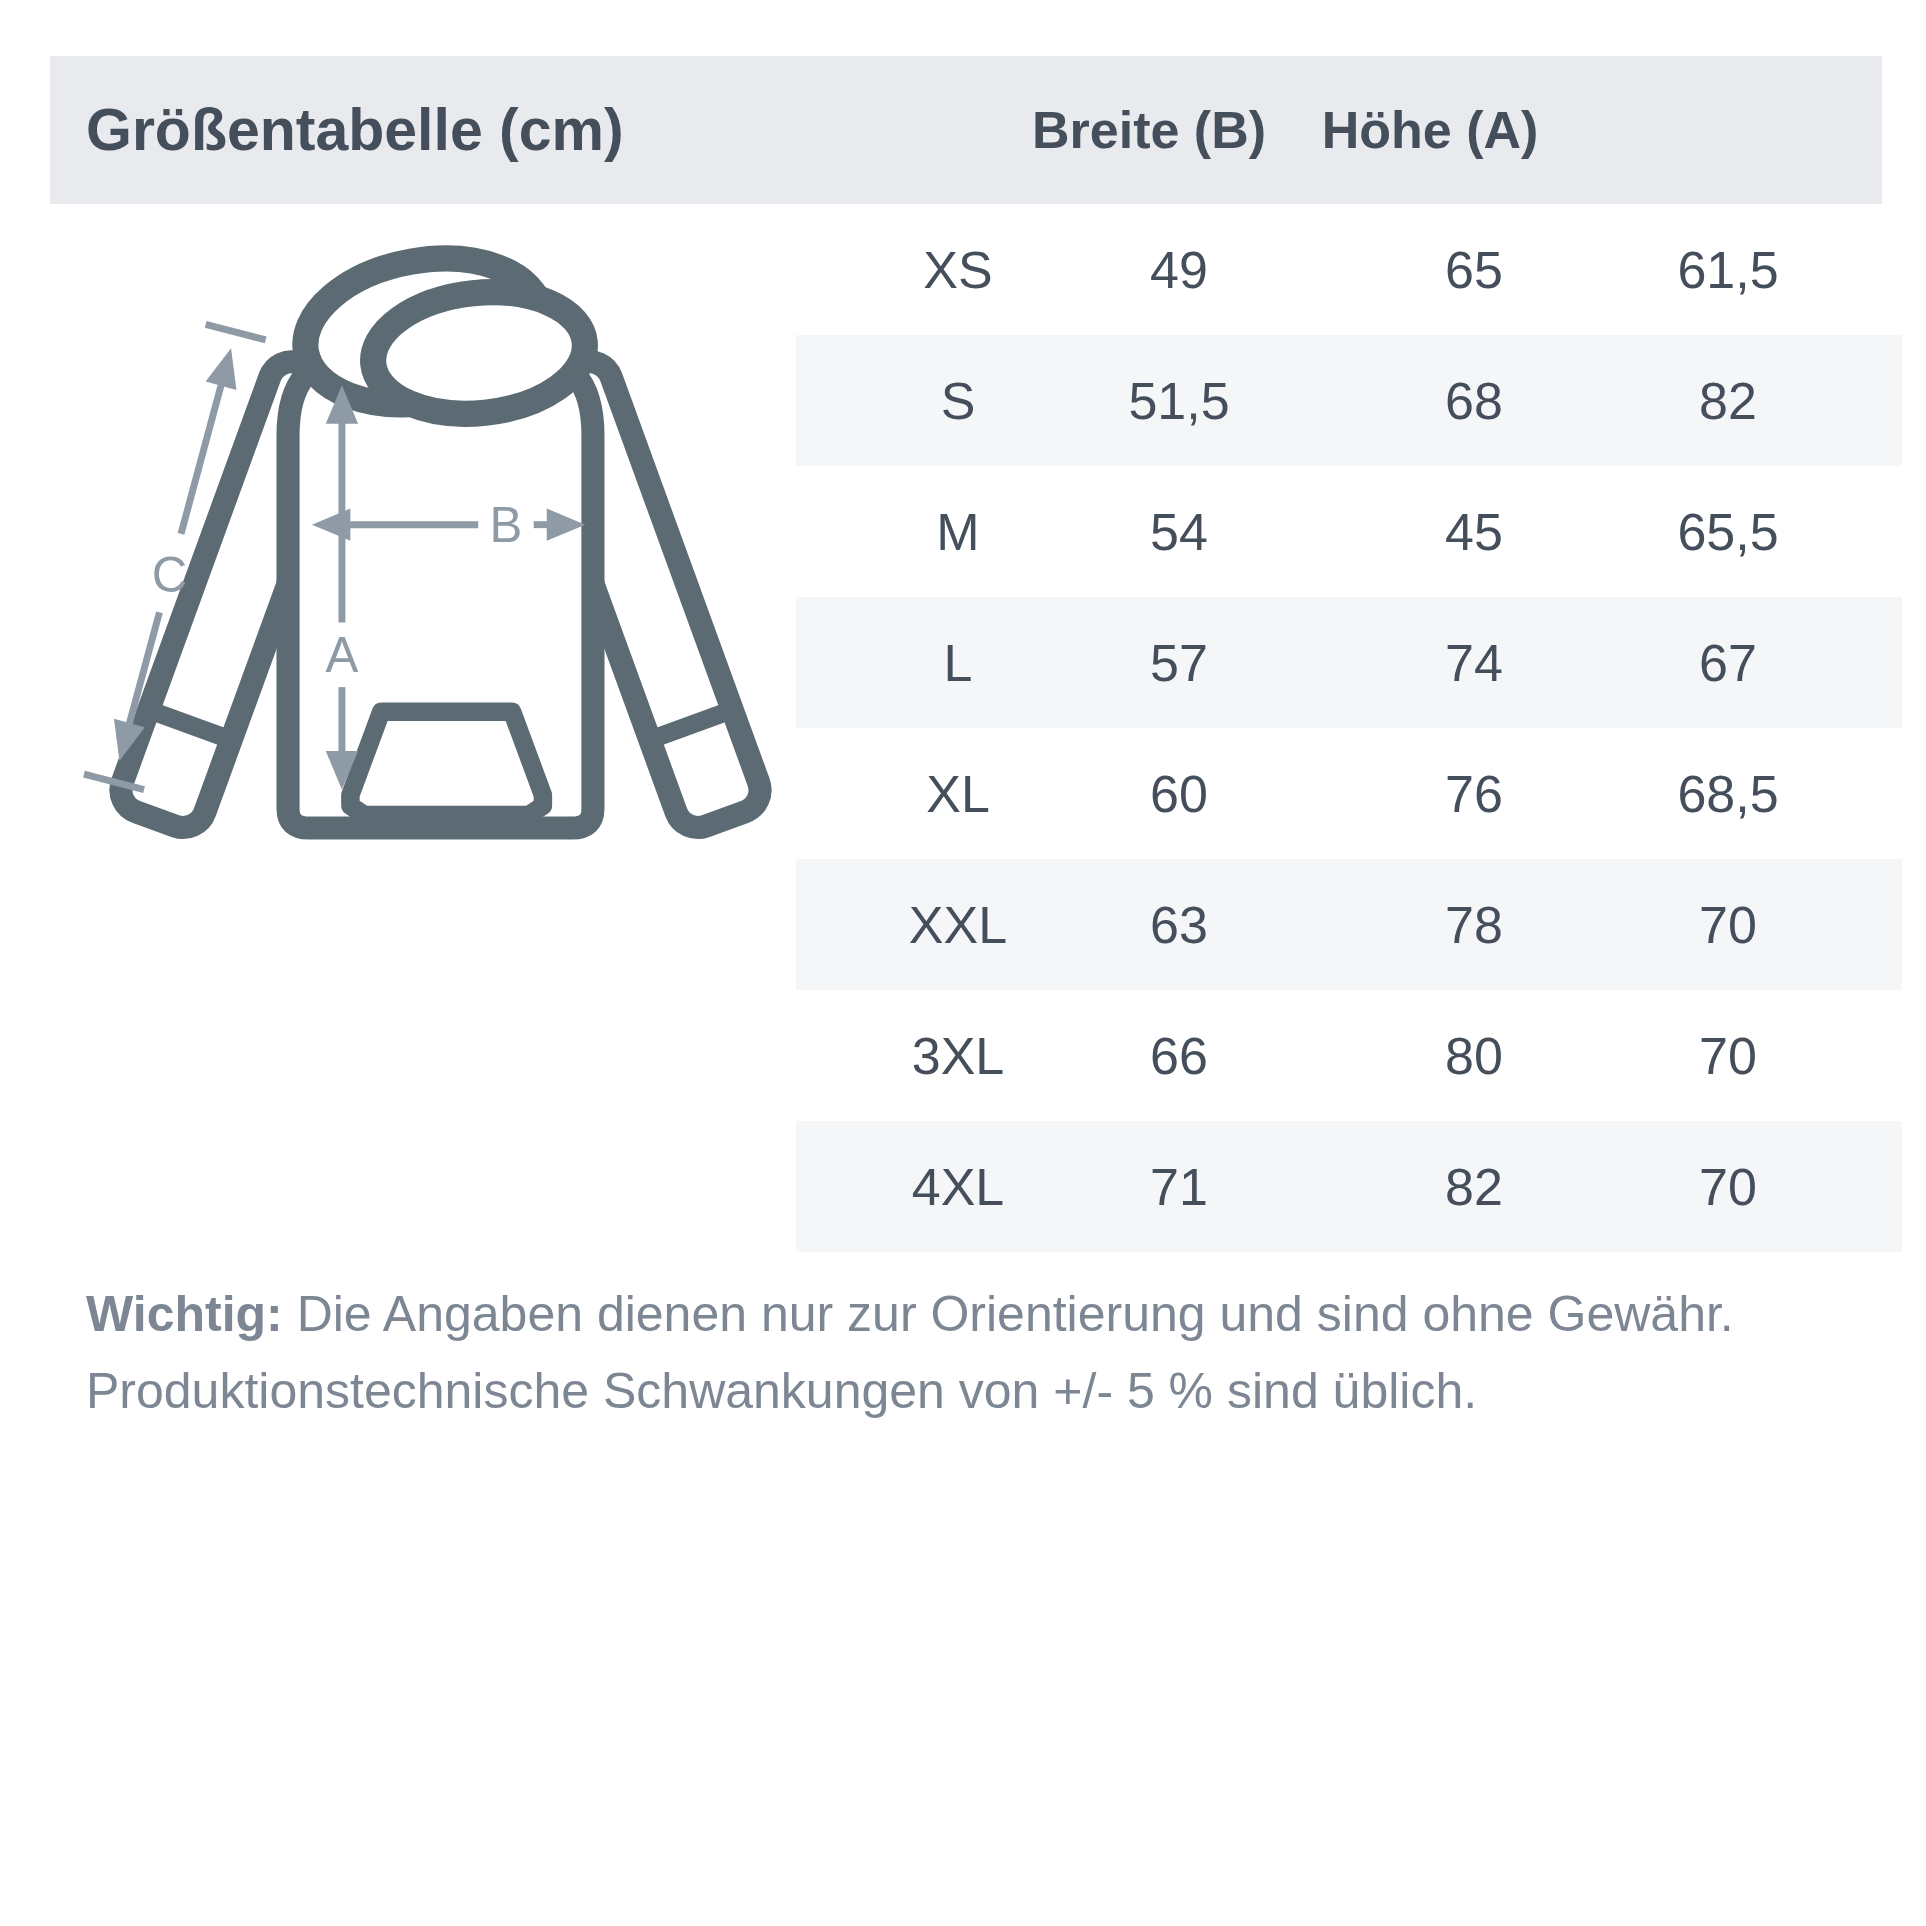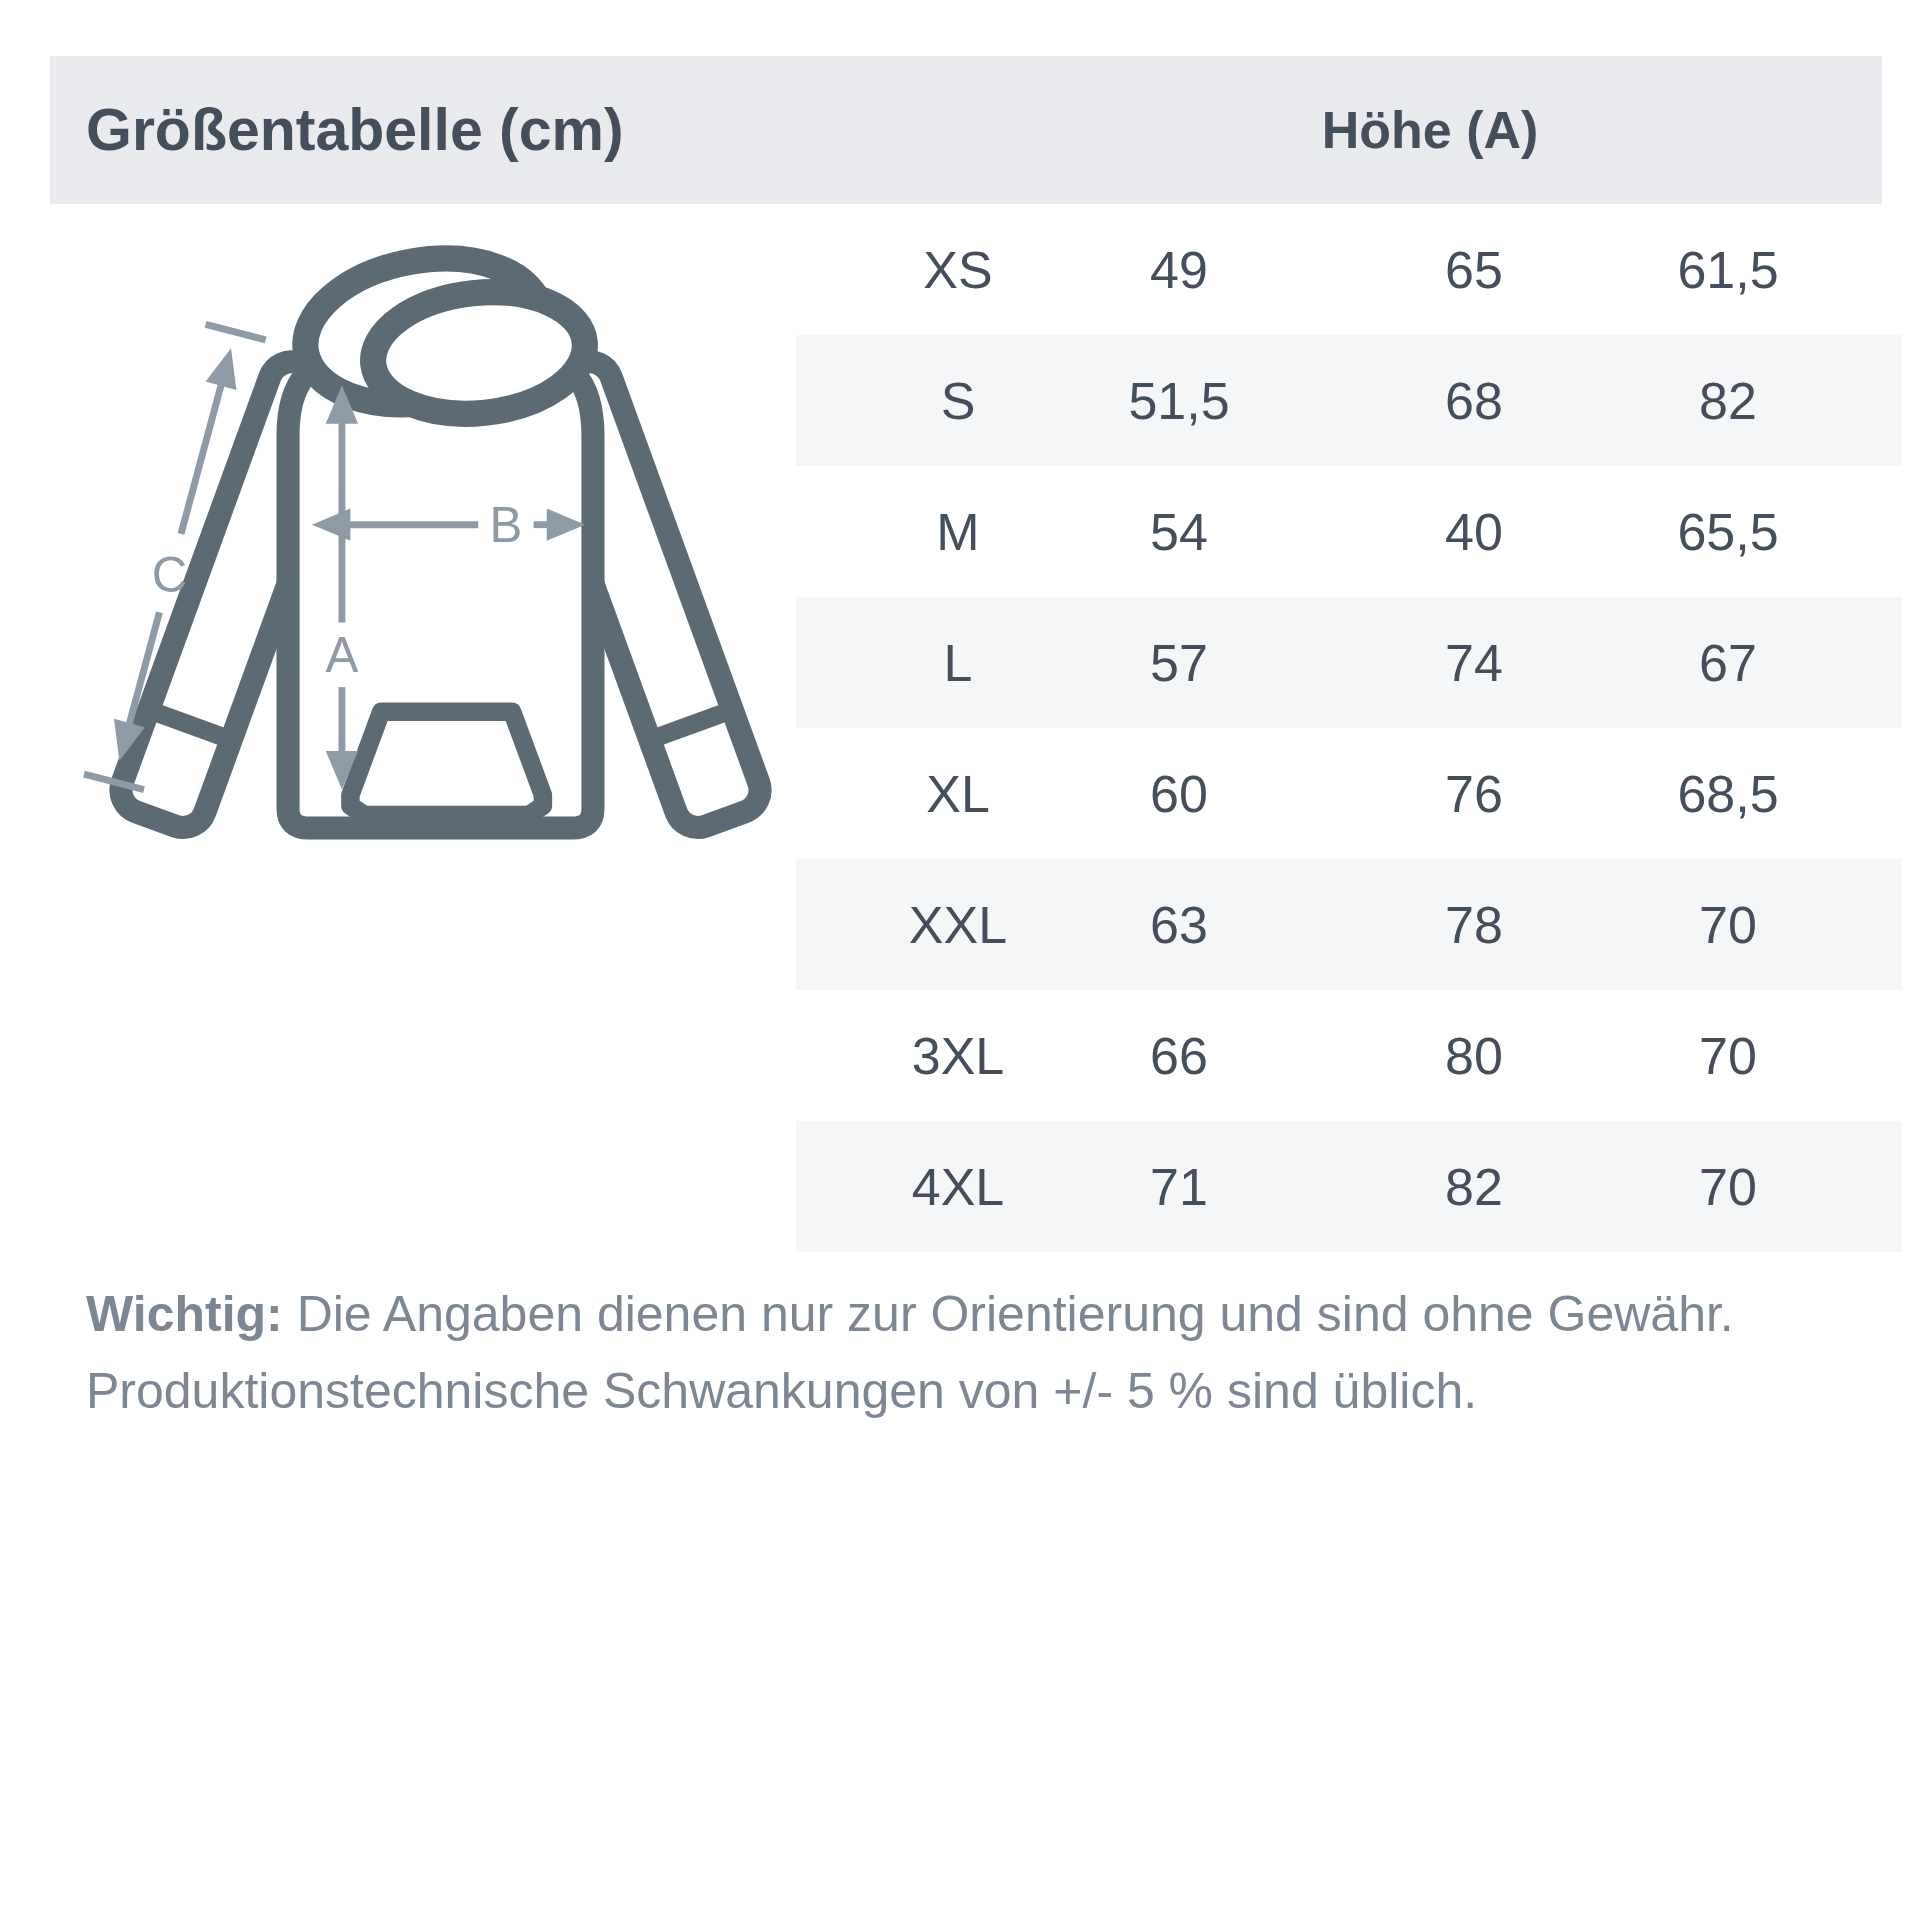--- a/index.html
+++ b/index.html
@@ -45,20 +45,21 @@
   }
   .footer strong{font-weight:700;color:#7d8794;}
 </style>
 </head>
 <body>
 
 <div class="canvas">
 
   <div class="header">
     <div class="title">Größentabelle (cm)</div>
+    <div class="col-header breite">Breite (B)</div>
     <div class="col-header hoehe">Höhe (A)</div>
   </div>
 
   <svg class="diagram" viewBox="0 0 940 800" xmlns="http://www.w3.org/2000/svg">
 
     <g transform="rotate(20 345 185)">
       <rect x="287" y="170" width="114" height="620" rx="30" fill="#ffffff" stroke="#5c6a74" stroke-width="30" stroke-linejoin="round"></rect>
       <line x1="289" y1="660" x2="399" y2="660" stroke="#5c6a74" stroke-width="24"></line>
     </g>
     <g transform="rotate(-20 669 185)">
@@ -112,21 +113,21 @@
       </div>
       <div class="row striped">
         <div class="cell size">S</div>
         <div class="cell breite">51,5</div>
         <div class="cell hoehe">68</div>
         <div class="cell aermel">82</div>
       </div>
       <div class="row">
         <div class="cell size">M</div>
         <div class="cell breite">54</div>
-        <div class="cell hoehe">40</div>
+        <div class="cell hoehe">45</div>
         <div class="cell aermel">65,5</div>
       </div>
       <div class="row striped">
         <div class="cell size">L</div>
         <div class="cell breite">57</div>
         <div class="cell hoehe">74</div>
         <div class="cell aermel">67</div>
       </div>
       <div class="row">
         <div class="cell size">XL</div>

